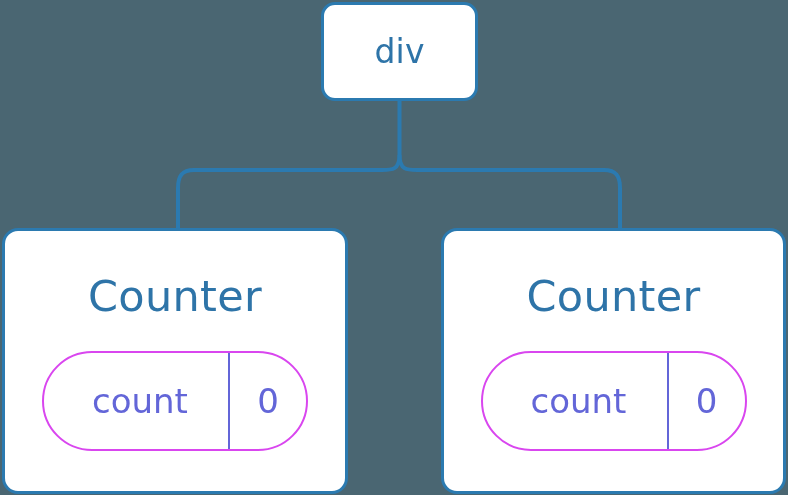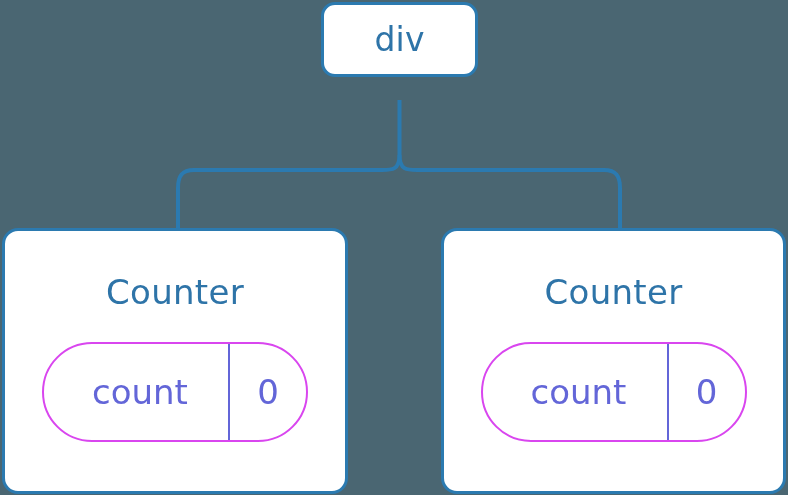--- a/index.html
+++ b/index.html
@@ -42,42 +42,42 @@
     display: flex;
     flex-direction: column;
     align-items: center;
   }
 
   
   #node-root {
     left: 321px;
     top: 2px;
     width: 157px;
-    height: 75px;
+    height: 99px;
     justify-content: center;
   }
   #node-root .node-title {
     font-size: 33px;
     line-height: 1;
     color: #2e74a8;
     letter-spacing: 0.2px;
   }
 
   
   .node-child {
     top: 228px;
     height: 266px;
     border-radius: 16px;
     padding-top: 44px;
   }
   #node-counter-left  { left: 2px;   width: 346px; }
   #node-counter-right { left: 441px; width: 345px; }
 
   .node-child .node-title {
-    font-size: 34px;
+    font-size: 43px;
     line-height: 1;
     color: #2e74a8;
     letter-spacing: 0.3px;
   }
 
   
   .state-pill {
     position: relative;
     margin-top: 33px;
     height: 100px;

